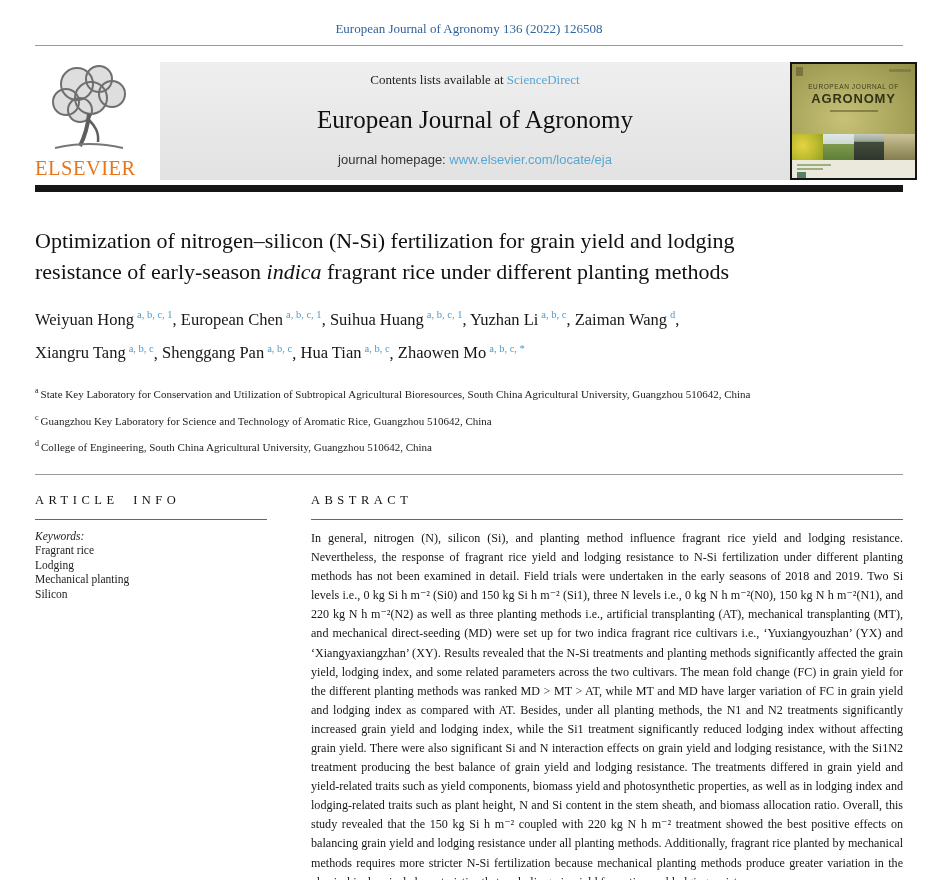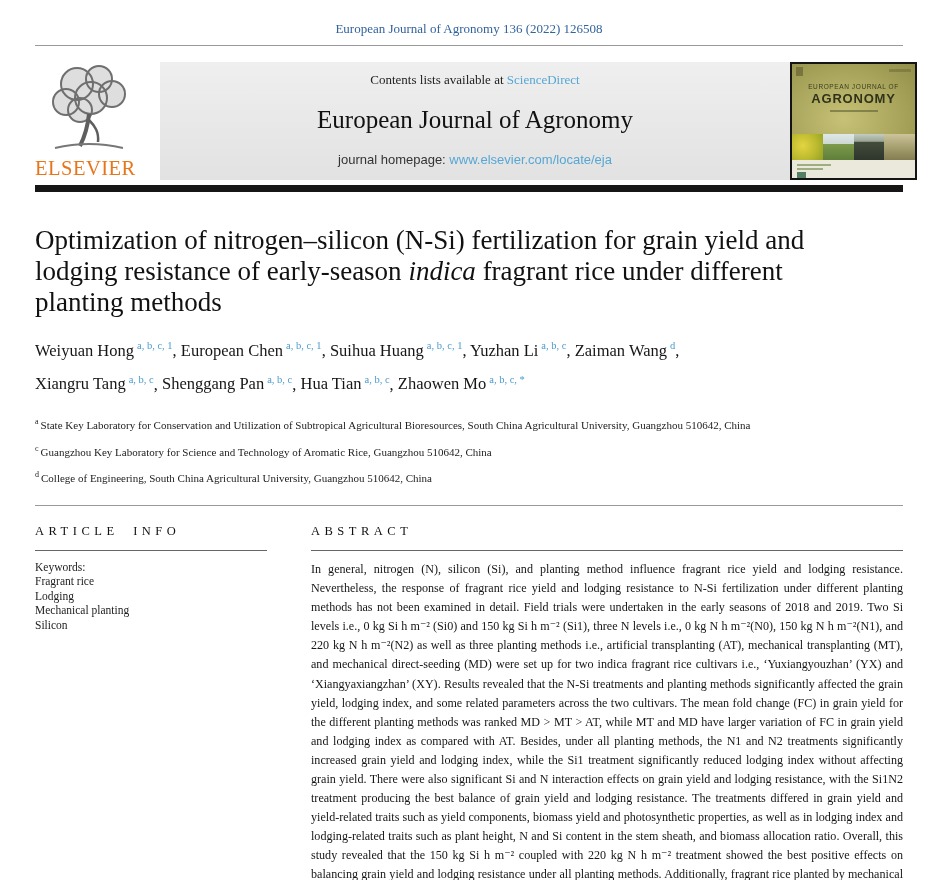--- a/index.html
+++ b/index.html
@@ -41,36 +41,36 @@
   .ph3{background:linear-gradient(to bottom,#c2ccc3 0%,#9aa694 28%,#434c3c 32%,#2e352b 100%);}
   .ph4{background:linear-gradient(to bottom,#cdc49c 0%,#a39c6b 55%,#837d52 100%);}
   .cover-bottom{position:absolute;left:0;right:0;top:96px;bottom:0;background:#ebe9db;padding:4px 5px 0;}
   .cb-bar{height:2px;background:#8aa06a;opacity:.8;margin-bottom:2px;}
   .cb-bar.b1{width:34px;} .cb-bar.b2{width:26px;}
   .cb-logo{width:9px;height:9px;background:#3a6f4f;margin-top:2px;opacity:.85;}
 
   .blackbar{margin:5px 35px 0;height:7px;background:#161616;}
 
   
-  .title{margin:33px 0 0 35px;width:770px;font-size:27px;line-height:31px;font-weight:400;color:#111;}
+  .title{margin:33px 0 0 35px;width:770px;font-size:22px;line-height:31px;font-weight:400;color:#111;}
   .title em{font-style:italic;}
   .authors{margin:13px 0 0 35px;width:810px;font-size:16.5px;line-height:29px;color:#161616;}
   .authors sup{color:#4b9bcd;font-size:10.5px;margin-left:3px;}
   .affils{margin:12px 8px 0 35px;font-size:11px;line-height:24px;color:#222;}
   .affils sup{font-size:8px;margin-right:2px;}
 
   .fullrule{margin:15px 35px 0;border-top:1px solid #9a9a9a;height:0;}
 
   
   .cols{margin:18px 35px 0;display:flex;}
   .col-left{width:232px;flex:none;}
   .col-right{flex:1;margin-left:44px;}
   .sec-head{font-size:12.5px;letter-spacing:4.5px;word-spacing:7px;color:#111;}
   .head-rule{border-top:1px solid #666;margin-top:11px;height:0;}
-  .kw-label{font-size:11.5px;line-height:14.5px;margin-top:9px;}
+  .kw-label{font-style:italic;font-size:11.5px;line-height:14.5px;margin-top:9px;}
   .kw{font-size:11.5px;line-height:14.5px;}
   .abstract{margin:9px 0 0;font-size:12.1px;line-height:19.1px;text-align:justify;color:#161616;}
 </style>
 </head>
 <body>
 
 <div class="page">
 
   <div class="citation">European Journal of Agronomy 136 (2022) 126508</div>
   <div class="topline"></div>

